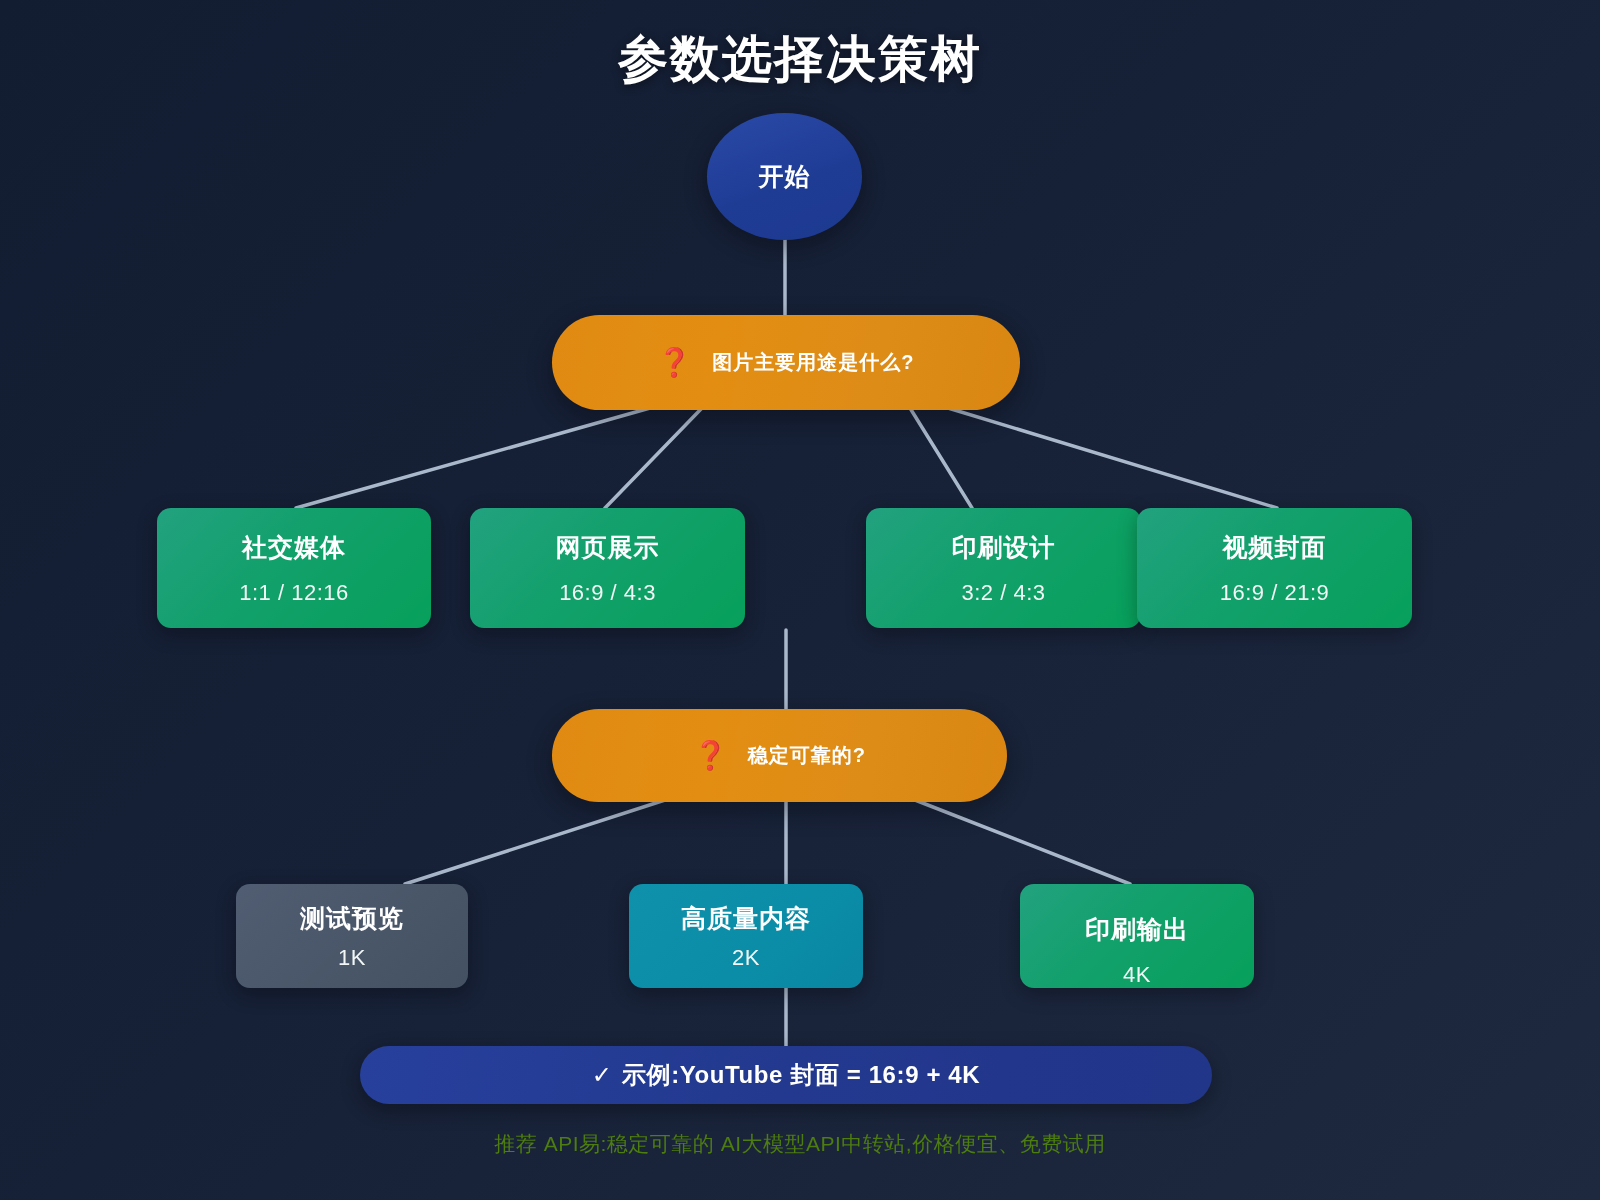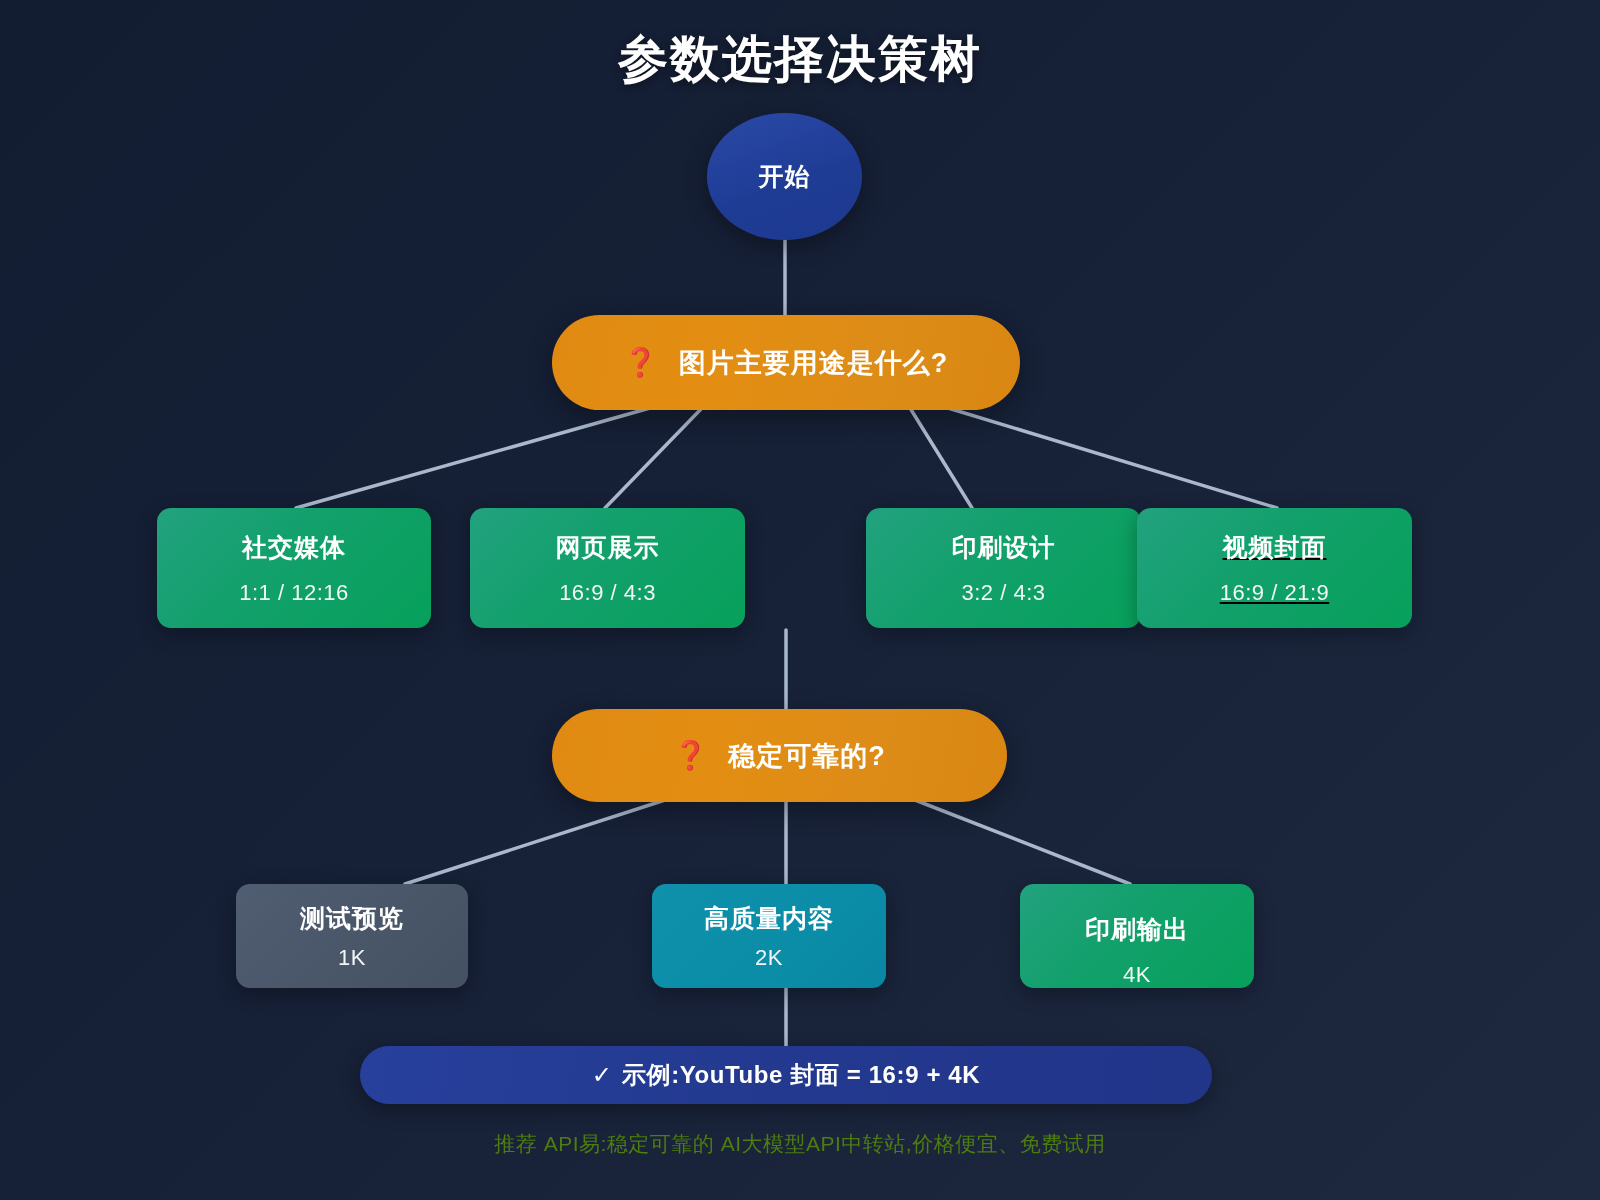--- a/index.html
+++ b/index.html
@@ -78,21 +78,21 @@
   }
   .question-node .qmark {
     color: #d92b14;
     font-size: 28px;
     font-weight: bold;
     margin-right: 14px;
     line-height: 1;
   }
   .question-node .label {
     color: #ffffff;
-    font-size: 27px;
+    font-size: 20px;
     font-weight: bold;
     letter-spacing: 1px;
     margin-left: 6px;
   }
   #q1 { left: 552px; top: 315px; width: 468px; height: 95px; }
   #q2 { left: 552px; top: 709px; width: 455px; height: 93px; }
 
   
   .option-card {
     position: absolute;
@@ -123,24 +123,24 @@
   .card-teal {
     background: linear-gradient(135deg, #0f90ab 0%, #0b8da8 55%, #0a87a2 100%);
   }
   .card-slate {
     background: linear-gradient(135deg, #505d72 0%, #495668 60%, #445163 100%);
   }
 
   #opt-social   { left: 157px;  top: 508px; width: 274px; height: 120px; }
   #opt-web      { left: 470px;  top: 508px; width: 275px; height: 120px; }
   #opt-print    { left: 866px;  top: 508px; width: 275px; height: 120px; }
-  #opt-video    { left: 1137px; top: 508px; width: 275px; height: 120px; text-decoration: underline; }
+  #opt-video    { left: 1137px; top: 508px; width: 275px; height: 120px; }
 
   #opt-test     { left: 236px;  top: 884px; width: 232px; height: 104px; }
-  #opt-hq       { left: 652px;  top: 884px; width: 234px; height: 104px; }
+  #opt-hq       { left: 629px;  top: 884px; width: 234px; height: 104px; }
   #opt-printout { left: 1020px; top: 884px; width: 234px; height: 104px; justify-content: flex-end; }
 
   
   .example-banner {
     position: absolute;
     left: 360px;
     top: 1046px;
     width: 852px;
     height: 58px;
     border-radius: 29px;

